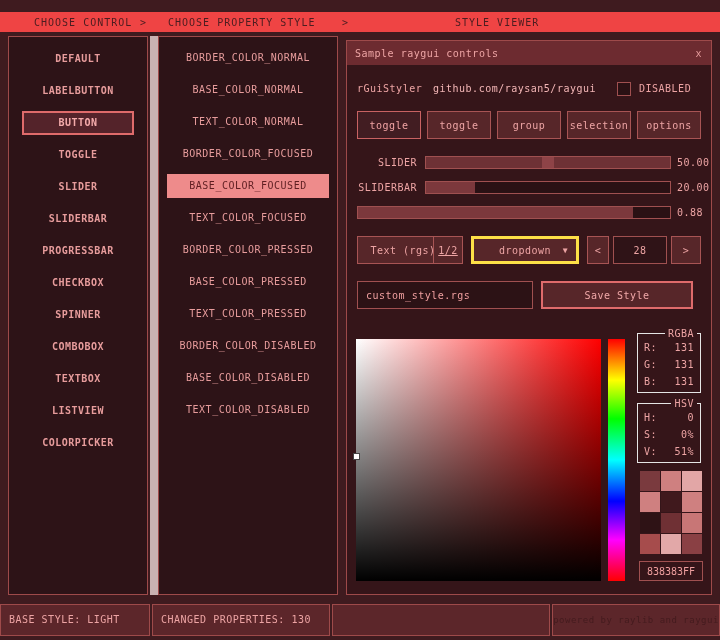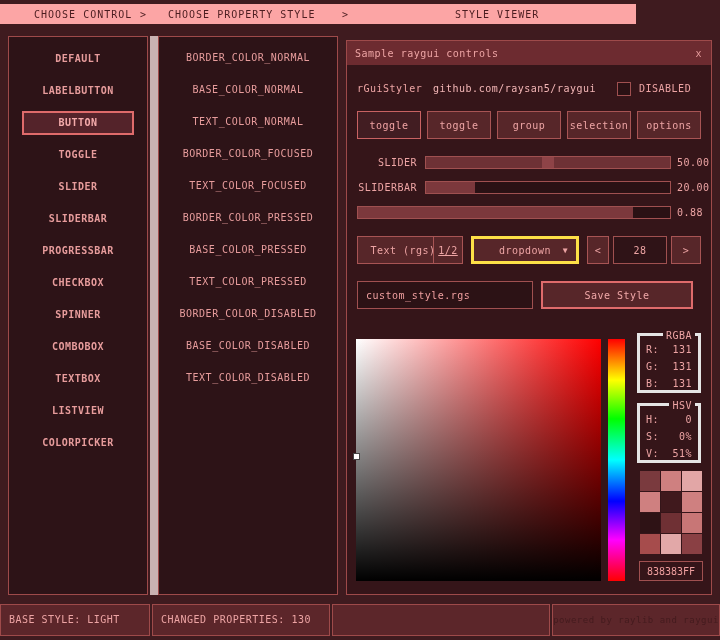--- a/index.html
+++ b/index.html
@@ -6,21 +6,21 @@
   html,body { width:720px; height:640px; }
   body {
     position:relative; overflow:hidden;
     background:#3f1b1f;
     font-family:"DejaVu Sans Mono", monospace;
     font-size:10px; color:#eda4a4;
     letter-spacing:.5px;
   }
 
   
-  .topbar { position:absolute; left:0; top:4px; width:636px; height:20px; background:#fca5a5; }
+  .topbar { position:absolute; left:0; top:12px; width:720px; height:20px; background:#ef4444; }
   .topbar span { position:absolute; top:5px; color:#4b1d20; letter-spacing:1px; }
   .bc1 { left:34px; } .bcsep1 { left:140px; }
   .bc2 { left:168px; } .bcsep2 { left:342px; }
   .bc3 { left:455px; }
 
   
   .panel { position:absolute; top:36px; background:#2d1317; border:1px solid #9e4a4a; }
   .panel-controls { left:8px; width:140px; height:559px; padding-top:10px; }
   .panel-props    { left:158px; width:180px; height:559px; padding-top:9px; }
   .vscrollbar { position:absolute; left:150px; top:36px; width:8px; height:559px; background:#c9b2b2; }
@@ -64,21 +64,21 @@
   .spin-value { position:absolute; height:28px; border:1px solid #a05050; background:#2f1317; color:#eda4a4;
                 display:flex; align-items:center; justify-content:center; }
 
   .sv-square { position:absolute; left:9px; top:298px; width:245px; height:242px;
                background: linear-gradient(to top, #000, rgba(0,0,0,0)),
                            linear-gradient(to right, #ffffff, #ff0000); }
   .sv-marker { position:absolute; left:-3px; top:114px; width:7px; height:7px; background:#ffffff; border:1px solid #444; }
   .hue-bar { position:absolute; left:261px; top:298px; width:17px; height:242px;
              background: linear-gradient(to bottom, #ff0000 0%, #ffff00 17%, #00ff00 33%, #00ffff 50%, #0000ff 67%, #ff00ff 83%, #ff0000 100%); }
 
-  .groupbox { position:absolute; left:290px; width:64px; height:60px; border:3px solid #e5e5e5; padding-top:5px; }
+  .groupbox { position:absolute; left:290px; width:64px; height:60px; border:1px solid #e5e5e5; padding-top:5px; }
   .gb-title { position:absolute; top:-6px; right:3px; background:#351519; padding:0 3px; color:#eda4a4; }
   .gb-row { display:flex; justify-content:space-between; padding:0 6px; height:17px; line-height:17px; }
 
   .swatch-grid { position:absolute; left:293px; top:430px; display:grid;
                  grid-template-columns:repeat(3,20px); grid-auto-rows:20px; gap:1px; }
   .swatch { width:20px; height:20px; }
 
   .hex-box { position:absolute; left:292px; top:520px; width:64px; height:20px; border:1px solid #a05050;
              color:#ef9f9f; display:flex; align-items:center; justify-content:center; letter-spacing:0; }
 
@@ -117,20 +117,21 @@
   <div class="list-item">COLORPICKER</div>
 </div>
 
 <div class="vscrollbar"></div>
 
 <div class="panel panel-props">
   <div class="prop-item">BORDER_COLOR_NORMAL</div>
   <div class="prop-item">BASE_COLOR_NORMAL</div>
   <div class="prop-item">TEXT_COLOR_NORMAL</div>
   <div class="prop-item">BORDER_COLOR_FOCUSED</div>
+  <div class="prop-item selected">BASE_COLOR_FOCUSED</div>
   <div class="prop-item">TEXT_COLOR_FOCUSED</div>
   <div class="prop-item">BORDER_COLOR_PRESSED</div>
   <div class="prop-item">BASE_COLOR_PRESSED</div>
   <div class="prop-item">TEXT_COLOR_PRESSED</div>
   <div class="prop-item">BORDER_COLOR_DISABLED</div>
   <div class="prop-item">BASE_COLOR_DISABLED</div>
   <div class="prop-item">TEXT_COLOR_DISABLED</div>
 </div>
 
 <div class="window">

